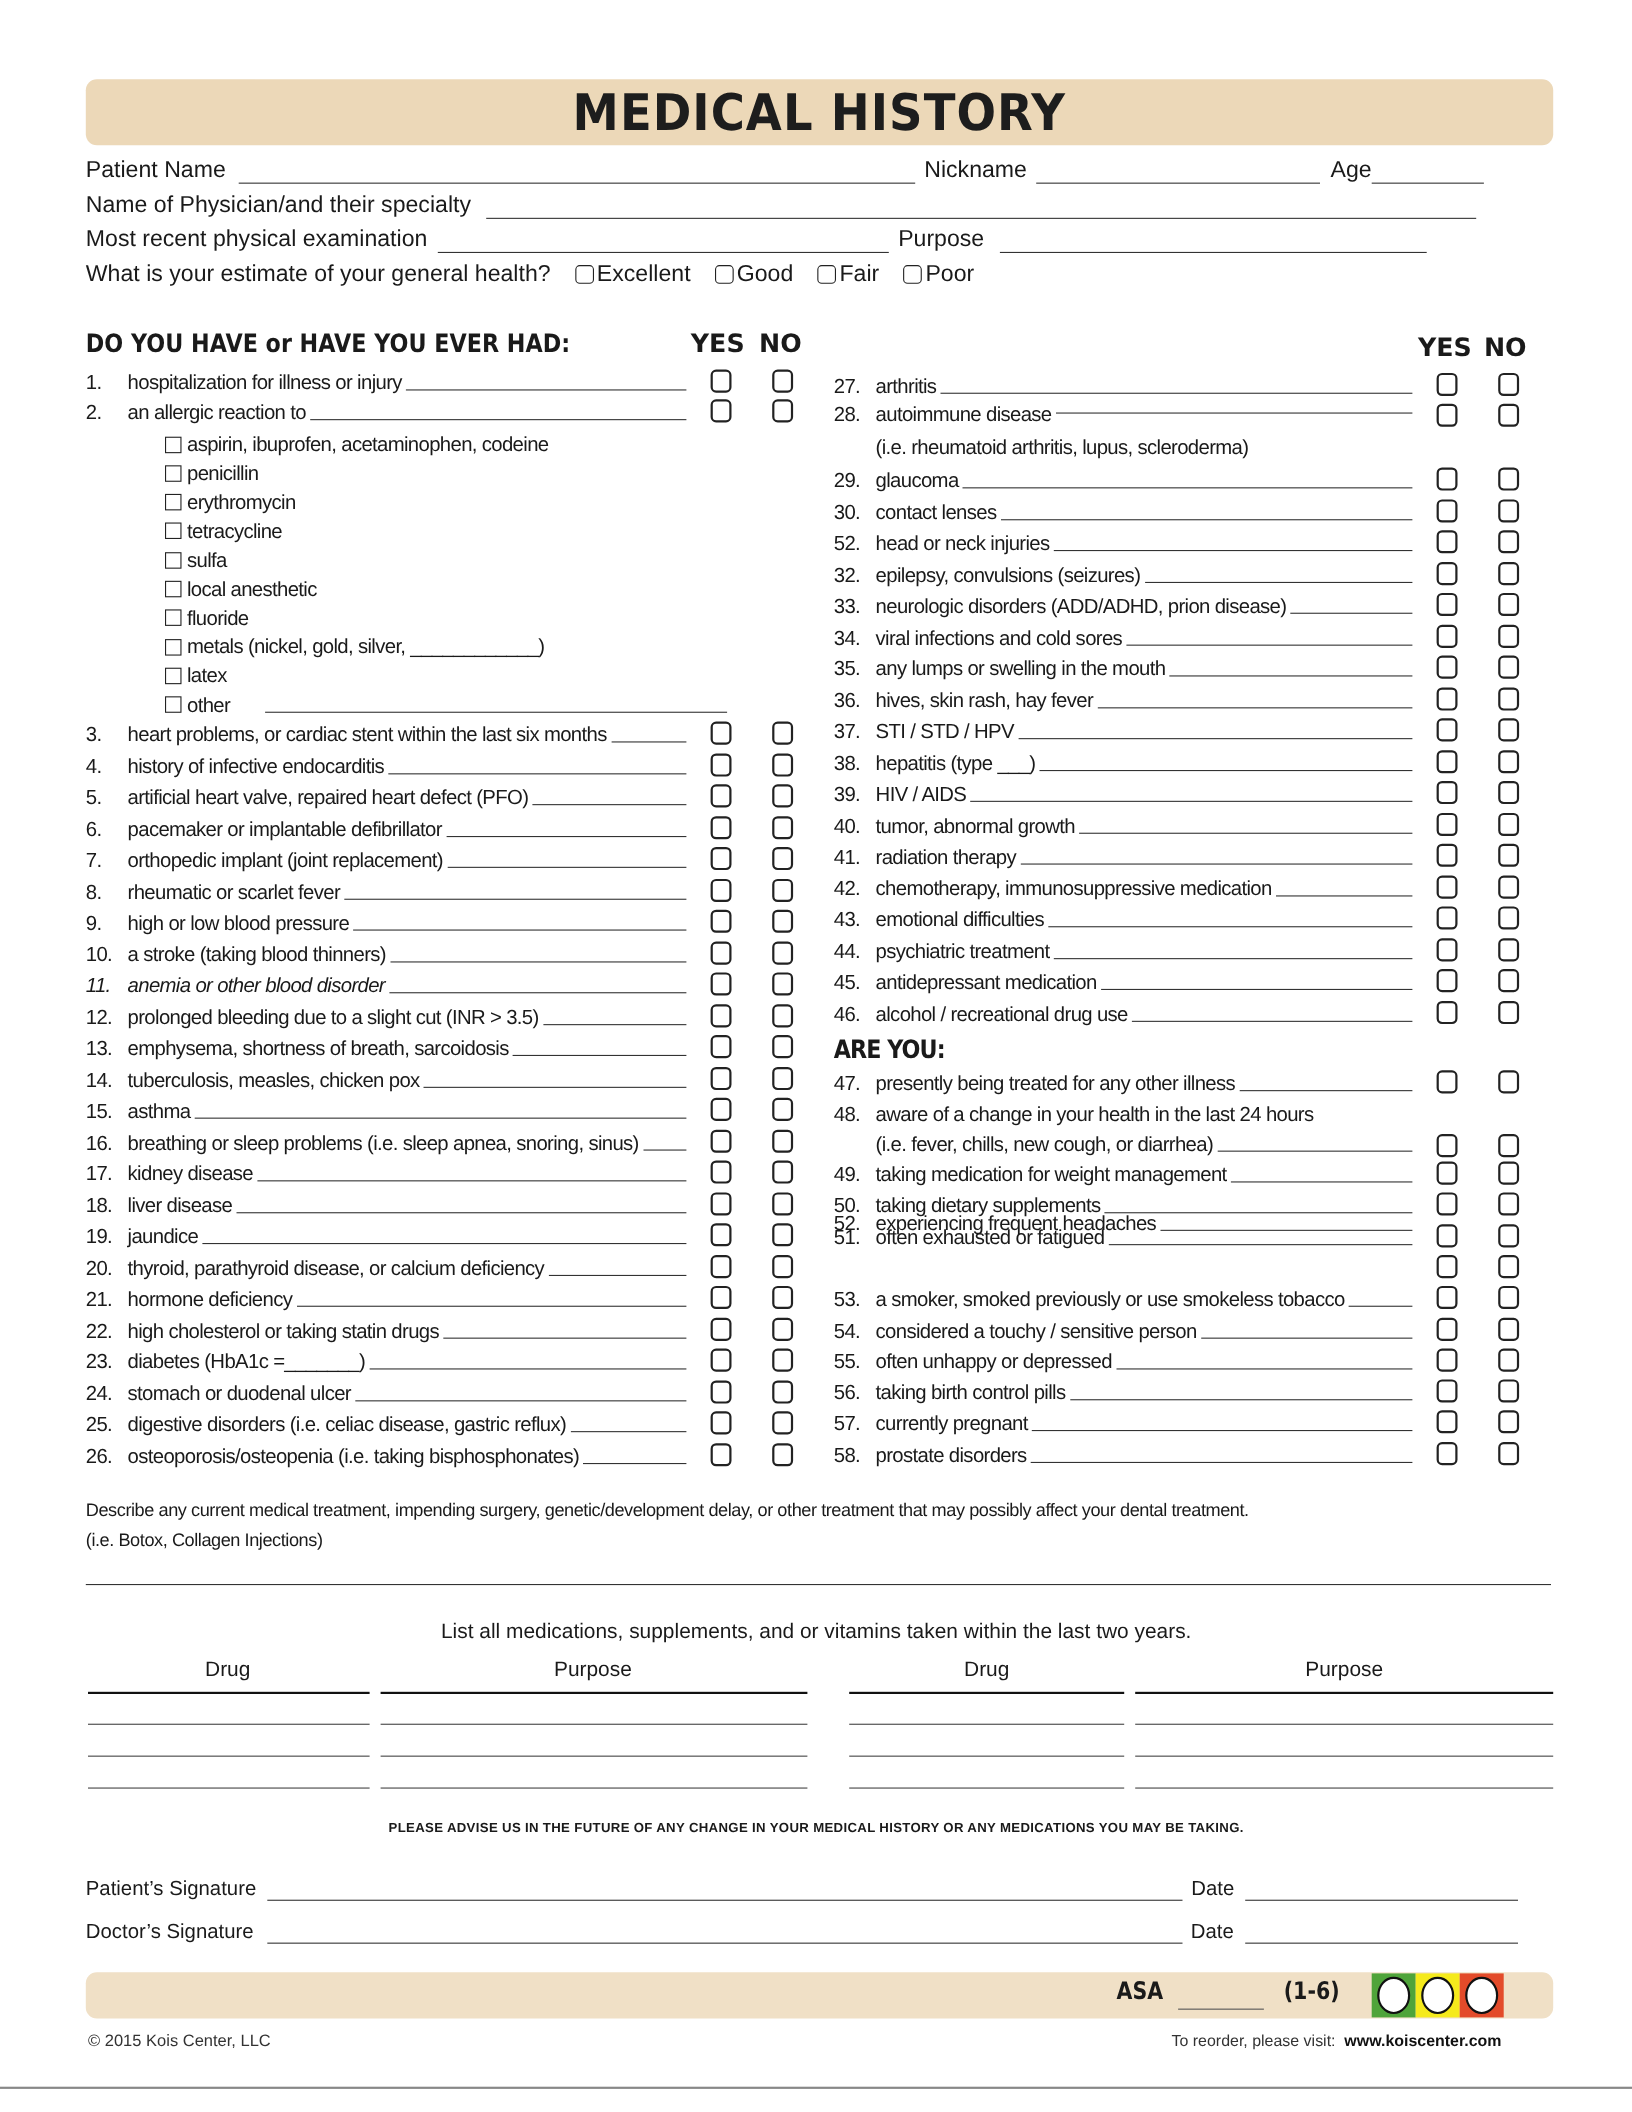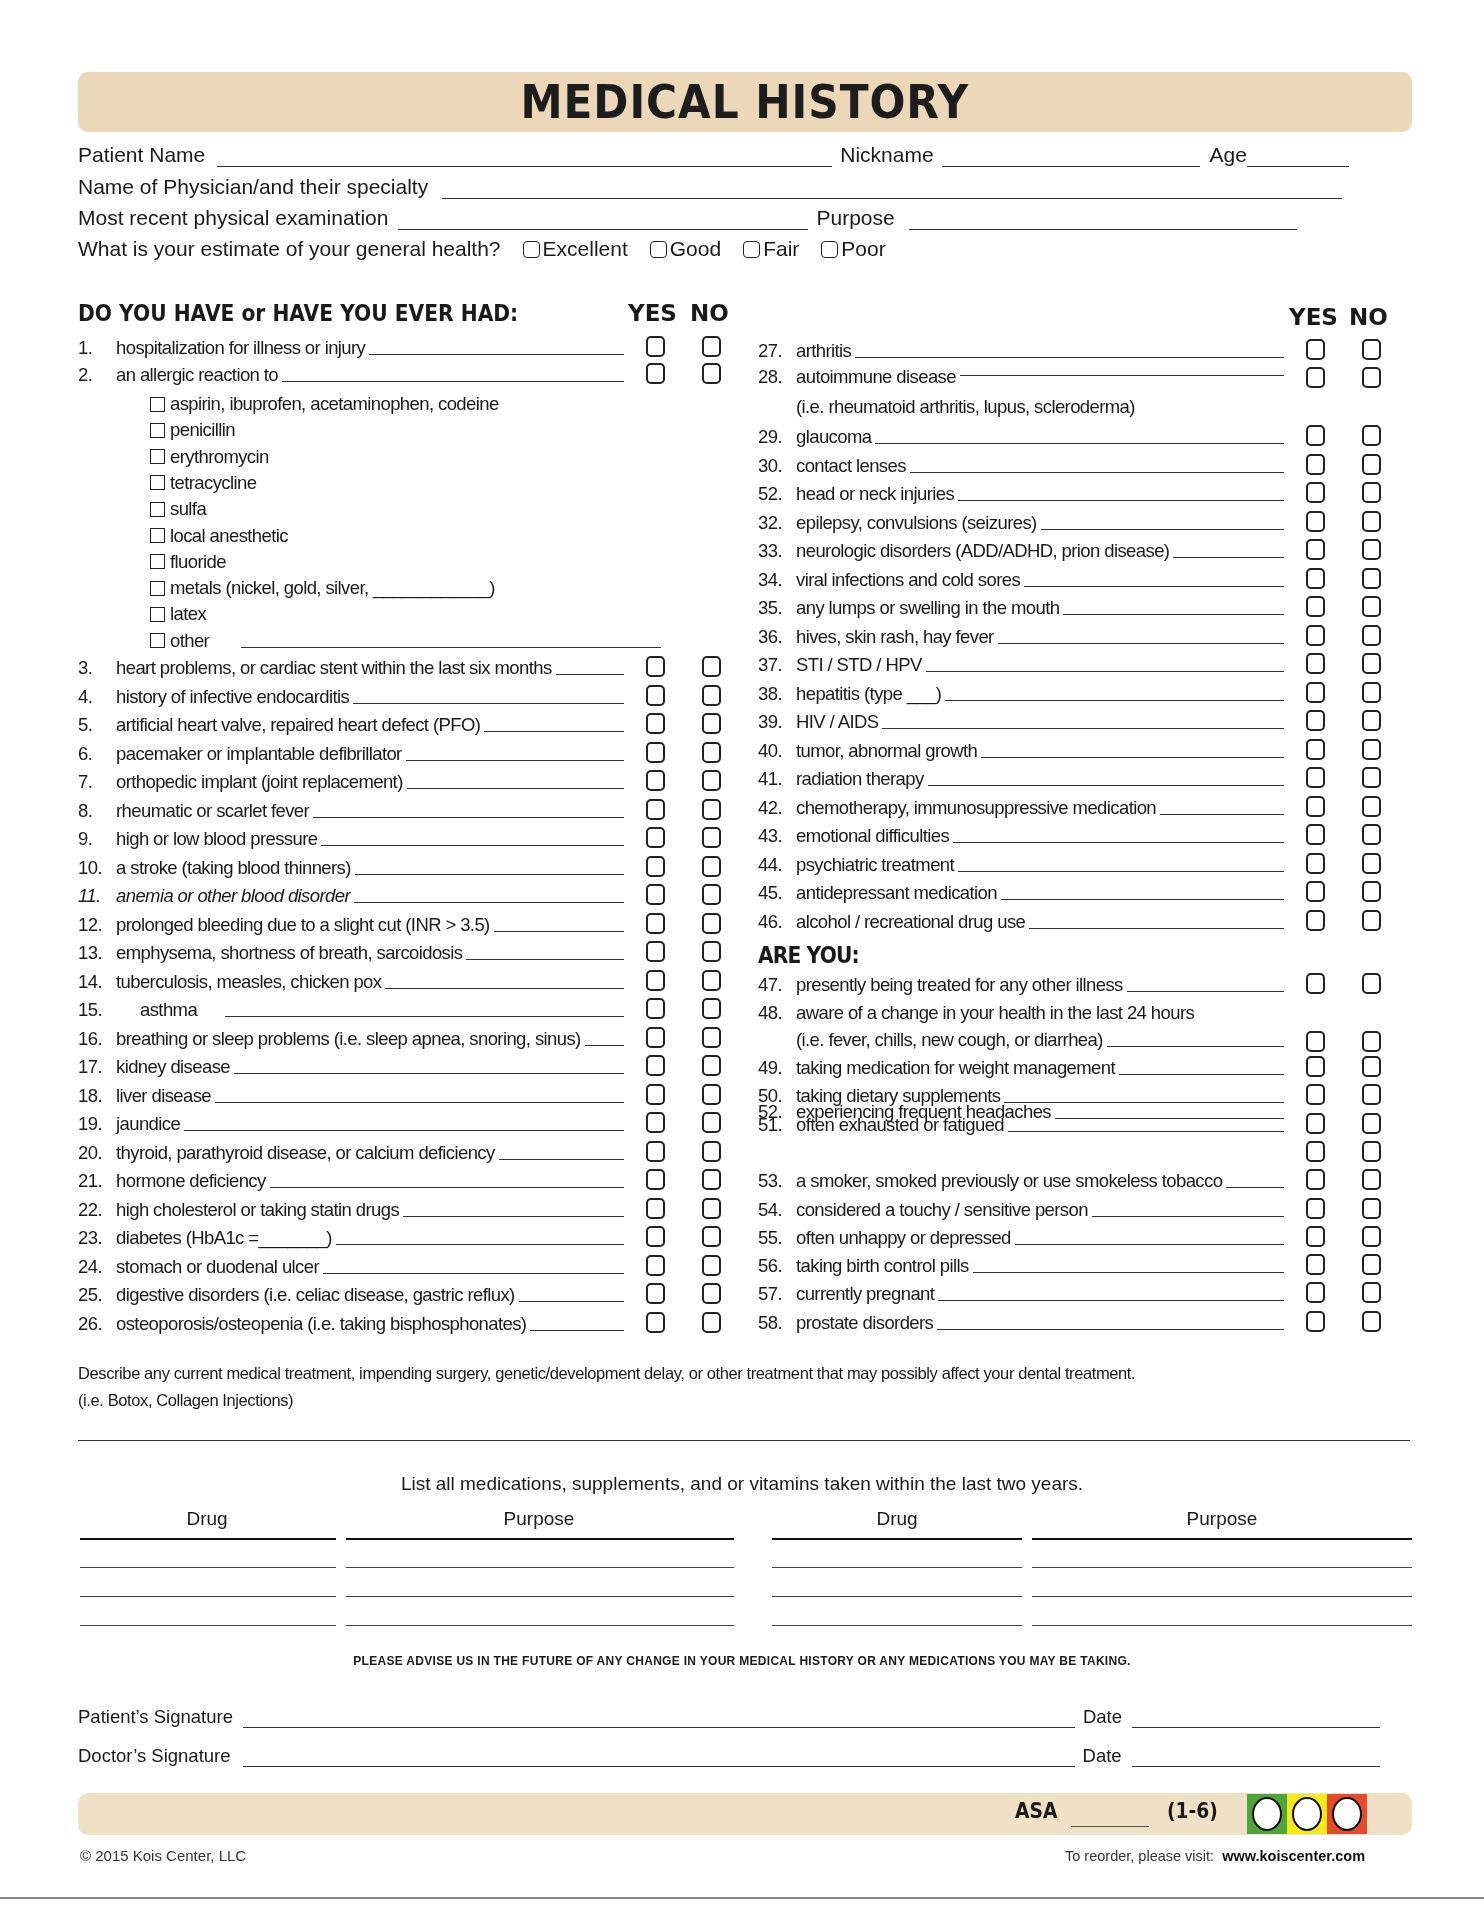--- a/index.html
+++ b/index.html
@@ -232,21 +232,21 @@
     </div>
     <div class="cb" style="left: 646px; top: 941px;"></div>
     <div class="cb" style="left: 702px; top: 941px;"></div>
     <div class="q" style="left: 78px; top: 966.5px; width: 546px;">
       <span class="num">14.</span>
       <span class="txt">tuberculosis, measles, chicken pox</span>
       <span class="fill"></span>
     </div>
     <div class="cb" style="left: 646px; top: 969.5px;"></div>
     <div class="cb" style="left: 702px; top: 969.5px;"></div>
-    <div class="q" style="left: 78px; top: 995px; width: 546px; gap: 24px;">
+    <div class="q" style="left: 78px; top: 995px; width: 546px;">
       <span class="num">15.</span>
       <span class="txt">asthma</span>
       <span class="fill"></span>
     </div>
     <div class="cb" style="left: 646px; top: 998px;"></div>
     <div class="cb" style="left: 702px; top: 998px;"></div>
     <div class="q" style="left: 78px; top: 1023.5px; width: 546px;">
       <span class="num">16.</span>
       <span class="txt">breathing or sleep problems (i.e. sleep apnea, snoring, sinus)</span>
       <span class="fill"></span>

